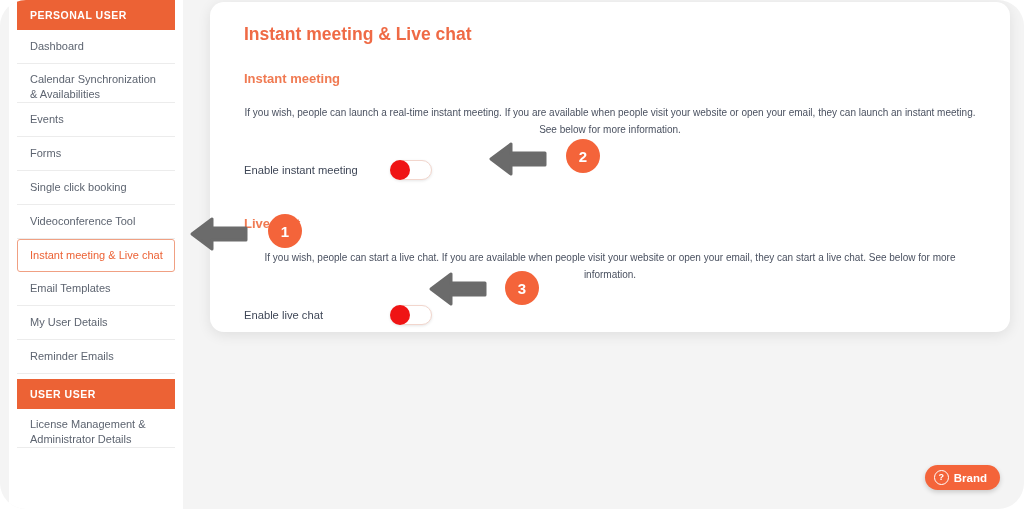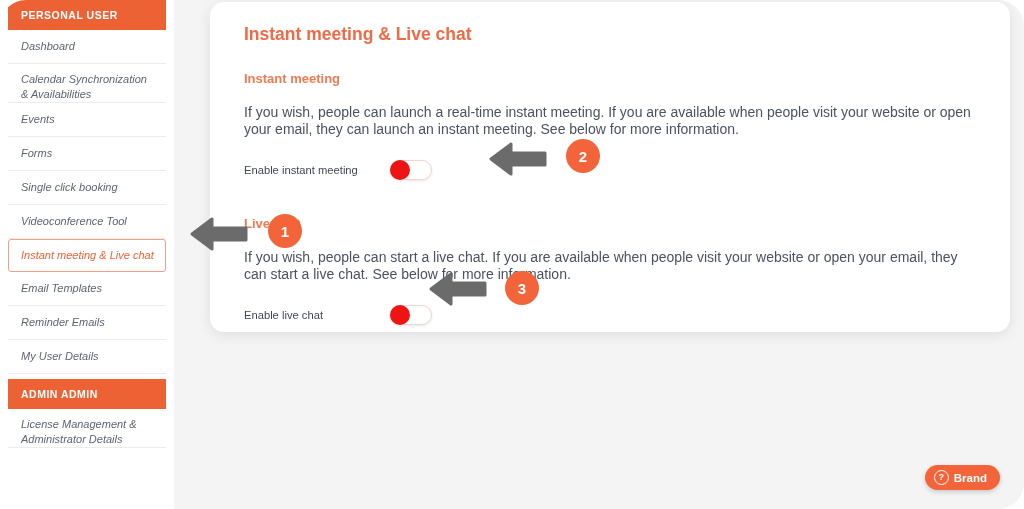--- a/index.html
+++ b/index.html
@@ -19,21 +19,21 @@
     width: 1024px;
     height: 509px;
     background: #f4f4f4;
     border-radius: 26px;
     overflow: hidden;
   }
 
   
   #sidebar {
     position: absolute;
-    left: 0;
+    left: 9px;
     top: 0;
     width: 174px;
     height: 509px;
     background: #ffffff;
     overflow: hidden;
   }
   .side-section-head {
     margin: 0 8px 0 8px;
     background: #ec6235;
     color: #ffffff;
@@ -46,21 +46,20 @@
   .side-item {
     margin: 0 8px;
     background: #ffffff;
     border-bottom: 1px solid #ececec;
     color: #5d6470;
     font-size: 11px;
     line-height: 15px;
     padding: 9px 12px 9px 13px;
     box-sizing: border-box;
     cursor: pointer;
-    font-style: italic;
   }
   .side-item.two-line { padding-top: 8px; padding-bottom: 0; }
   .side-item.active {
     color: #ec6235;
     border: 1px solid #f0a083;
     border-radius: 3px;
     padding: 8px 11px 8px 12px;
     background: #fff;
   }
   .side-gap { height: 5px; }
@@ -87,24 +86,25 @@
   }
   .sub-title {
     color: #f07a52;
     font-size: 13px;
     font-weight: bold;
     margin: 8px 0 18px 0;
   }
   .sub-title.live { margin-top: 36px; }
   .para {
     color: #4a5160;
-    font-size: 14px;
+    font-size: 10px;
     line-height: 17px;
     margin: 0;
     width: 732px;
+    text-align: center;
   }
   .toggle-row {
     display: flex;
     align-items: center;
     margin-top: 22px;
   }
   .toggle-label {
     color: #3f4757;
     font-size: 11.2px;
     width: 146px;
@@ -192,26 +192,26 @@
     <div class="side-section-head">PERSONAL USER</div>
 
     <div class="side-item">Dashboard</div>
     <div class="side-item two-line">Calendar Synchronization &amp; Availabilities</div>
     <div class="side-item">Events</div>
     <div class="side-item">Forms</div>
     <div class="side-item">Single click booking</div>
     <div class="side-item">Videoconference Tool</div>
     <div class="side-item active">Instant meeting &amp; Live chat</div>
     <div class="side-item">Email Templates</div>
+    <div class="side-item">My User Details</div>
     <div class="side-item">Reminder Emails</div>
-    <div class="side-item">My User Details</div>
 
     <div class="side-gap"></div>
 
-    <div class="side-section-head">ADMIN ADMIN</div>
+    <div class="side-section-head">USER USER</div>
 
     <div class="side-item two-line">License Management &amp; Administrator Details</div>
 
   </nav>
 
   <main id="card">
     <div id="card-inner">
 
       <h1 class="page-title">Instant meeting &amp; Live chat</h1>
 

